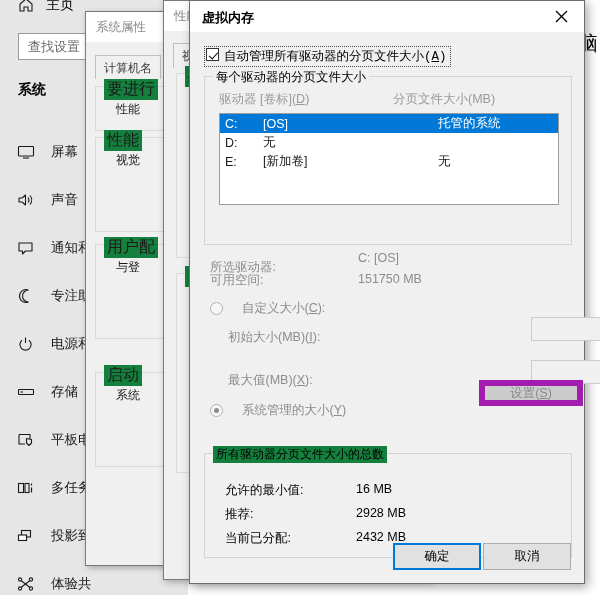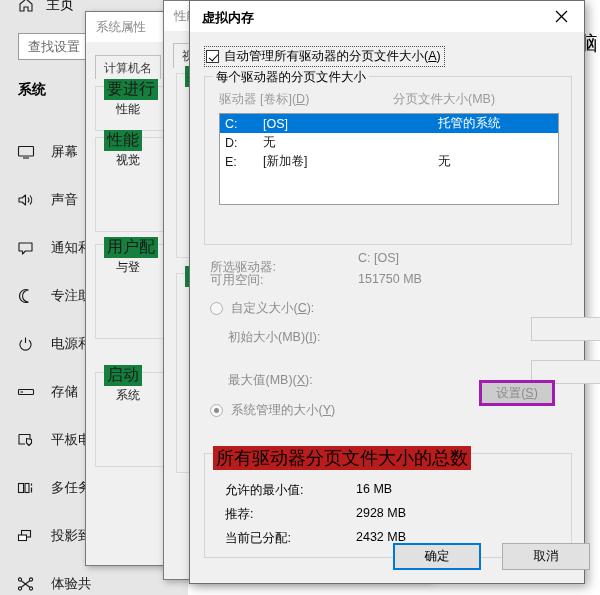--- a/index.html
+++ b/index.html
@@ -230,23 +230,24 @@
     left: 0; top: 31px;
     width: 100%;
     height: calc(100% - 31px);
     background: #f0f0f0;
   }
 
   .auto-check-row {
     position: absolute;
     left: 14px; top: 14px;
     display: flex;
-    align-items: center;
+    align-items: flex-start;
     border: 1px dotted #4a4a4a;
     padding: 1px 3px 1px 1px;
+    font-family: Liberation Mono, monospace;
   }
   .cb-box {
     width: 13px; height: 13px;
     border: 1px solid #333;
     background: #fff;
     box-sizing: border-box;
     position: relative;
     flex: 0 0 13px;
   }
   .cb-box.checked::after {
@@ -341,59 +342,59 @@
   }
   .rb.selected::after {
     content: "";
     position: absolute;
     left: 3px; top: 3px;
     width: 5px; height: 5px;
     border-radius: 50%;
     background: #8c8c8c;
   }
   .rb-label {
-    margin-left: 8px;
+    margin-left: 19px;
     font-size: 12.5px;
     color: #8c8c8c;
     white-space: nowrap;
   }
 
   .txtbox {
     position: absolute;
     left: 341px;
     width: 88px; height: 24px;
     background: #f0f0f0;
     border: 1px solid #cccccc;
     box-sizing: border-box;
   }
   #settings-button {
     position: absolute;
     left: 477px; top: 379px;
-    width: 76px; height: 26px;
+    width: 104px; height: 26px;
     background: #cccccc;
-    border: 3px solid #a21caf;
+    border: 6px solid #a21caf;
     box-sizing: border-box;
     color: #8c8c8c;
     font-size: 12.5px;
     display: flex;
     align-items: center;
     justify-content: center;
   }
 
   #totals-group {
     position: absolute;
     left: 14px; top: 421px;
     width: 368px; height: 105px;
     border: 1px solid #d4d4d4;
     box-sizing: border-box;
   }
   #totals-group > .gb-title {
-    background: #b91c1c;
-    color: #000;
-    font-size: 18px;
+    background: #15803d;
+    color: #000;
+    font-size: 12px;
   }
   .tot-label {
     position: absolute;
     left: 20px;
     font-size: 12.5px;
     color: #000;
     white-space: nowrap;
   }
   .tot-value {
     position: absolute;
@@ -699,15 +700,15 @@
     <span class="tot-value" style="top:28px;">16 MB</span>
 
     <span class="tot-label" style="top:52px;">推荐:</span>
     <span class="tot-value" style="top:52px;">2928 MB</span>
 
     <span class="tot-label" style="top:76px;">当前已分配:</span>
     <span class="tot-value" style="top:76px;">2432 MB</span>
   </div>
 
   <div class="dlg-button default" style="left:203px; top:542px;">确定</div>
-  <div class="dlg-button" style="left:312px; top:542px;">取消</div>
+  <div class="dlg-button" style="left:293px; top:542px;">取消</div>
 
 </div>
 
 </body></html>

